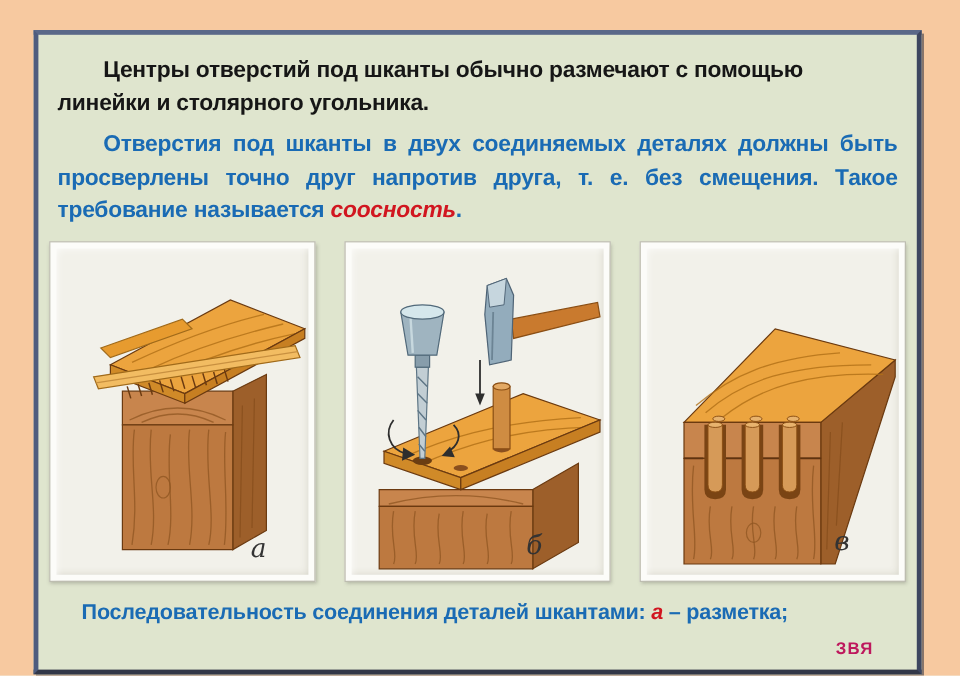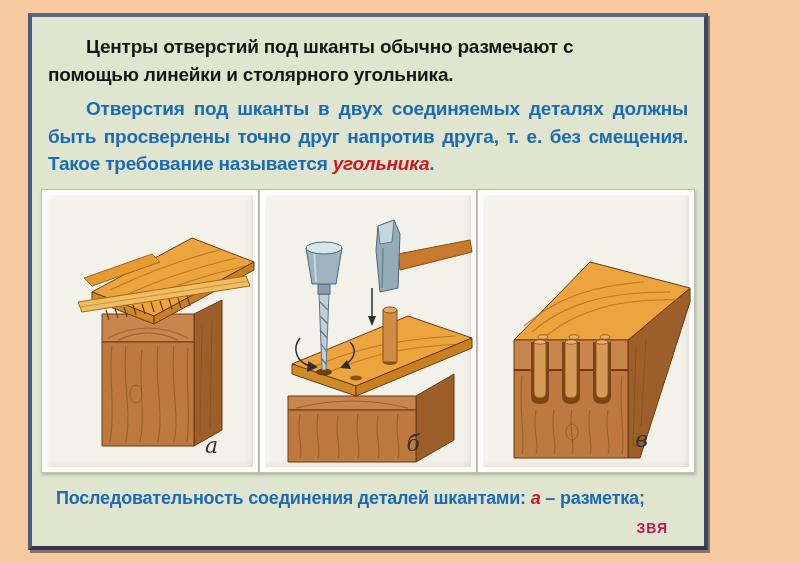--- a/index.html
+++ b/index.html
@@ -1,18 +1,18 @@
 <!DOCTYPE html>
 <html lang="ru"><head>
 <meta charset="utf-8">
 <style>
   html,body{margin:0;padding:0;}
   .page{position:relative;width:800px;height:563px;background:#f7c9a0;
         font-family:"Liberation Sans",sans-serif;overflow:hidden;}
-  .panel{position:absolute;left:28px;top:13px;width:680px;height:537px;
+  .panel{position:absolute;left:28px;top:25px;width:740px;height:537px;
          box-sizing:border-box;background:#dfe5ce;
          border:4px solid #4e5c7e;border-top-color:#5a6888;
          border-bottom-color:#323748;border-right-color:#3d4660;
          box-shadow:2px 3px 0 rgba(44,48,64,.55);}
   .para{font-weight:bold;font-size:19px;line-height:1.45;margin:0 16px;
         letter-spacing:-0.2px;}
   .para-black{color:#161616;margin-top:16px;margin-right:36px;text-indent:38px;}
   .para-blue{color:#1a6bb4;margin-top:7px;text-indent:38px;text-align:justify;}
   .term{color:#d11620;font-style:italic;}
   .figures{display:flex;justify-content:space-between;margin:11px 9px 0 9px;}
@@ -23,38 +23,38 @@
                     inset -7px -7px 8px -3px #cfcec1,
                     1px 2px 3px rgba(90,90,80,.35);}
   .frame svg{position:absolute;left:6px;top:6px;}
   .fig-label{position:absolute;right:40px;bottom:14px;
              font-family:"DejaVu Serif",serif;font-style:italic;
              font-size:22px;color:#333;}
   .lab-b{right:56px;bottom:16px;}
   .lab-v{right:46px;bottom:20px;}
   .caption{margin-top:12px;color:#1a6bb4;font-weight:bold;font-size:18px;
            line-height:1.45;letter-spacing:-0.2px;}
-  .cap-line1{padding-left:24px;}
+  .cap-line1{padding-left:36px;}
   .cap-line2{padding-left:16px;}
   .marker{color:#d11620;font-style:italic;}
   .watermark{position:absolute;right:36px;bottom:10px;color:#be185d;
              font-weight:bold;font-size:14px;letter-spacing:1px;}
   .outline{stroke:#6b3a10;stroke-width:1;}
   .grain{fill:none;stroke:#8f5622;stroke-width:1.1;opacity:.75;}
   .grain-light{fill:none;stroke:#b06f17;stroke-width:1.1;opacity:.8;}
 </style>
 </head>
 <body>
 
 <div class="page">
   <div class="panel">
 
     <p class="para para-black"><span>Центры отверстий под шканты обычно размечают с помощью линейки и столярного угольника.</span></p>
 
-    <p class="para para-blue"><span>Отверстия под шканты в двух соединяемых деталях должны быть просверлены точно друг напротив друга, т. е. без смещения. Такое требование называется </span><span class="term">угольника</span><span>.</span></p>
+    <p class="para para-blue"><span>Отверстия под шканты в двух соединяемых деталях должны быть просверлены точно друг напротив друга, т. е. без смещения. Такое требование называется </span><span class="term">соосность</span><span>.</span></p>
 
     <div class="figures">
 
       <figure class="frame" style="margin:0">
         <svg width="210" height="272" viewBox="0 0 210 272">
           <g>
             <polygon points="146,118 174,104 174,234 146,250" fill="#9d5f2a" class="outline"></polygon>
             <path d="M154,130 L152,240 M164,124 L162,232" stroke="#7a4414" stroke-width="1" opacity=".5" fill="none"></path>
             <polygon points="54,118 146,118 146,146 54,146" fill="#c8854d" class="outline"></polygon>
             <path class="grain" d="M60,142 Q100,122 140,142 M70,144 Q100,130 130,144"></path>

